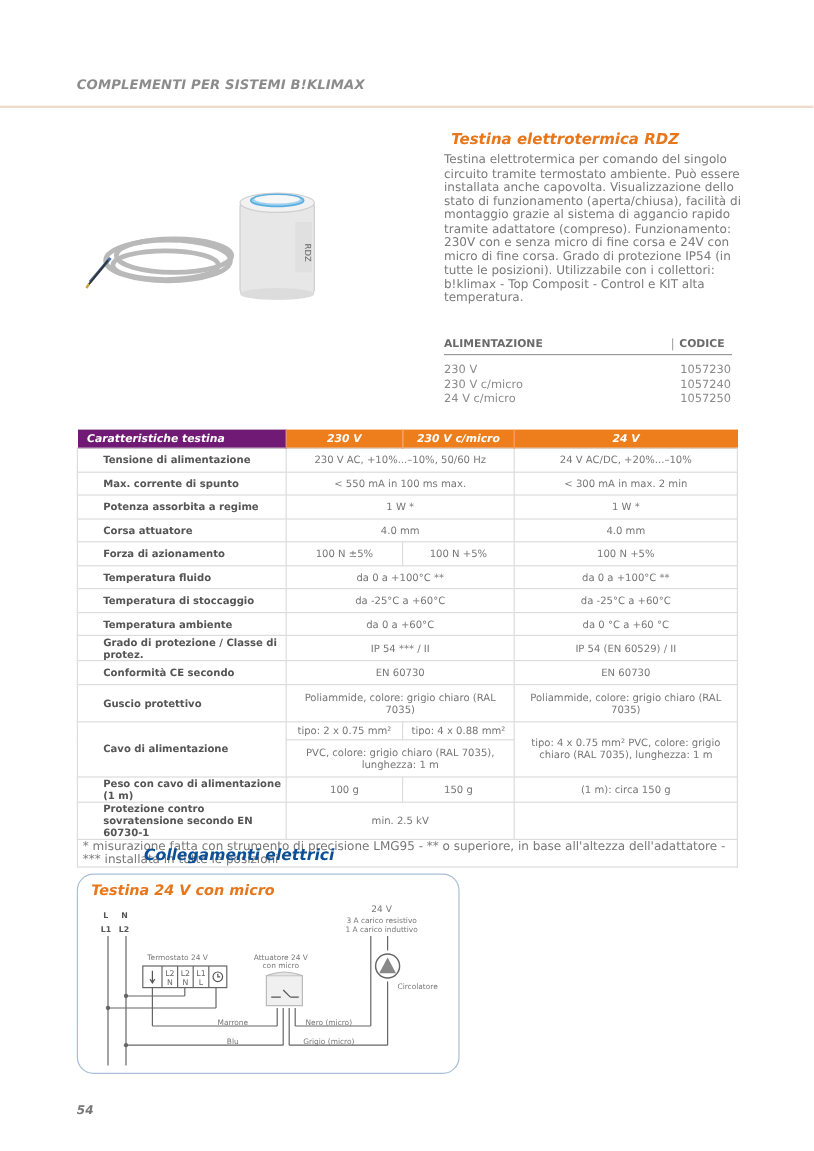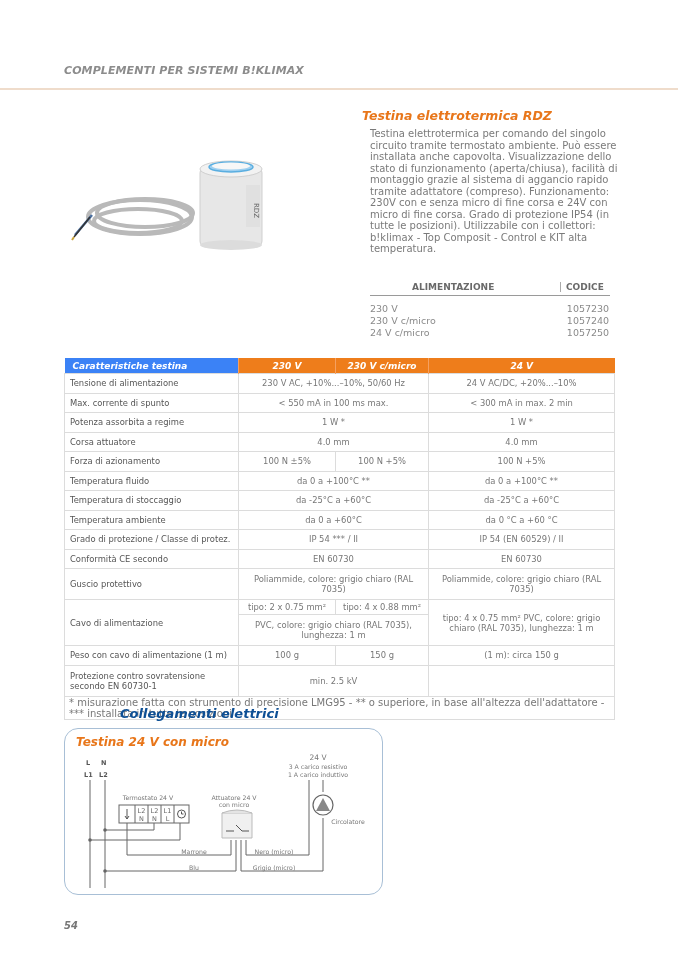--- a/index.html
+++ b/index.html
@@ -1,36 +1,36 @@
 <!DOCTYPE html>
 <html><head>
 <meta charset="utf-8">
 <style>
   html, body { margin:0; padding:0; background:#ffffff; }
   body { width:678px; height:959px; position:relative; overflow:hidden; font-family:"DejaVu Sans", sans-serif; color:#6f6f6f; }
   .abs { position:absolute; }
   .section-header { left:64px; top:64px; font-size:11px; font-style:italic; font-weight:bold; color:#8c8c8c; letter-spacing:0.1px; }
   .header-rule { left:0; top:88px; width:678px; height:2px; background:#efdccb; }
   .product-photo { left:70px; top:145px; width:215px; height:125px; }
-  .product-title { left:362px; top:108px; font-size:12.5px; font-weight:bold; font-style:italic; color:#e8761a; }
+  .product-title { left:376px; top:108px; font-size:12.5px; font-weight:bold; font-style:italic; color:#e8761a; }
   .product-desc { left:370px; top:128px; width:250px; font-size:10px; line-height:11.5px; color:#7a7a7a; }
   .codes { left:370px; top:282px; width:240px; font-size:9.5px; color:#8a8a8a; }
   .codes .hdr { display:flex; border-bottom:1.5px solid #9a9a9a; padding-bottom:3px; font-weight:bold; color:#6a6a6a; font-size:9px; }
-  .codes .hdr .c1 { flex:1;margin-left:42px; }
+  .codes .hdr .c1 { flex:1; }
   .codes .hdr .c2 { width:44px; border-left:1px solid #aaa; padding-left:5px; }
   .codes .row { display:flex; line-height:12px; }
   .codes .row .c1 { flex:1; }
   .codes .row .c2 { width:44px; text-align:center; }
   .codes .body { padding-top:7px; }
 
   table.spec { position:absolute; left:64px; top:358px; width:550px; border-collapse:collapse; font-size:8.4px; table-layout:fixed; }
   table.spec td, table.spec th { border:1px solid #dcdcdc; text-align:center; color:#777; padding:0 3px; height:18.5px; }
-  table.spec td.lbl { text-align:left; font-weight:normal; color:#555; padding-left:5px; }
+  table.spec td.lbl { text-align:left; font-weight:bold; color:#555; padding-left:21px; }
   table.spec th { color:#fff; font-style:italic; font-weight:bold; font-size:9px; height:15px; border:none; }
-  table.spec th.blue { background:#3b82f6; text-align:left; padding-left:8px; }
+  table.spec th.blue { background:#701a75; text-align:left; padding-left:8px; }
   table.spec th.orange { background:#ee7d1b; border-left:1px solid #f5a060; }
   table.spec td.note { text-align:left; font-size:10px; padding-left:4px; color:#777; }
   table.spec td.tall { height:30px; line-height:10px; }
 
   .conn-title { left:74px; top:706px; font-size:13px; font-weight:bold; font-style:italic; color:#0d4f95;margin-left:46px; }
   .diagram-box { left:64px; top:728px; width:317px; height:165px; border:1.5px solid #a8bfd6; border-radius:14px; }
   .diagram-title { left:76px; top:735px; font-size:12px; font-weight:bold; font-style:italic; color:#e8761a; }
   .diagram-svg { left:64px; top:728px; }
   .page-number { left:64px; top:920px; font-size:10px; font-style:italic; font-weight:bold; color:#777; }
 </style>

